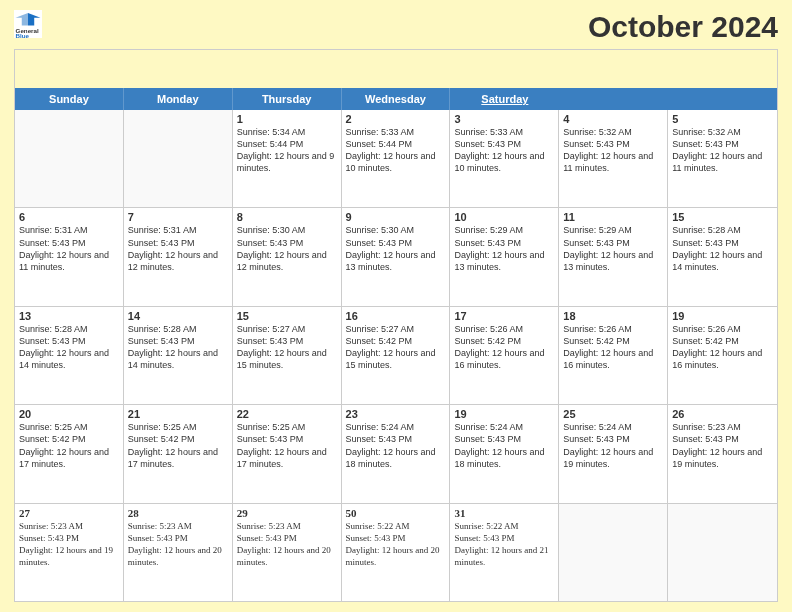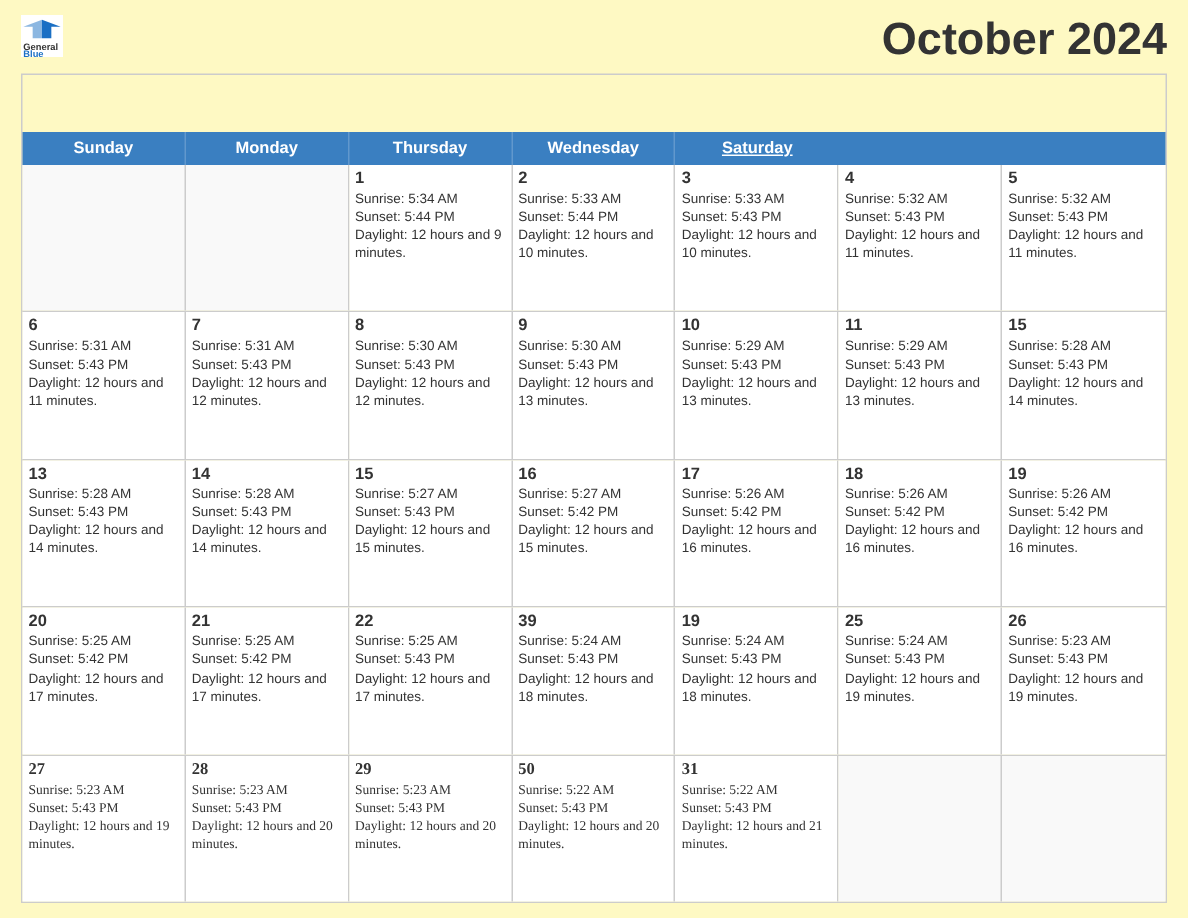--- a/index.html
+++ b/index.html
@@ -267,21 +267,21 @@
 Sunset: 5:42 PM
 Daylight: 12 hours and 17 minutes.</div>
           </div>
           <div class="cal-cell">
             <span class="day-num">22</span>
             <div class="cell-text" style="white-space: pre-line;">Sunrise: 5:25 AM
 Sunset: 5:43 PM
 Daylight: 12 hours and 17 minutes.</div>
           </div>
           <div class="cal-cell">
-            <span class="day-num">39</span>
+            <span class="day-num">23</span>
             <div class="cell-text" style="white-space: pre-line;">Sunrise: 5:24 AM
 Sunset: 5:43 PM
 Daylight: 12 hours and 18 minutes.</div>
           </div>
           <div class="cal-cell">
             <span class="day-num">19</span>
             <div class="cell-text" style="white-space: pre-line;">Sunrise: 5:24 AM
 Sunset: 5:43 PM
 Daylight: 12 hours and 18 minutes.</div>
           </div>

